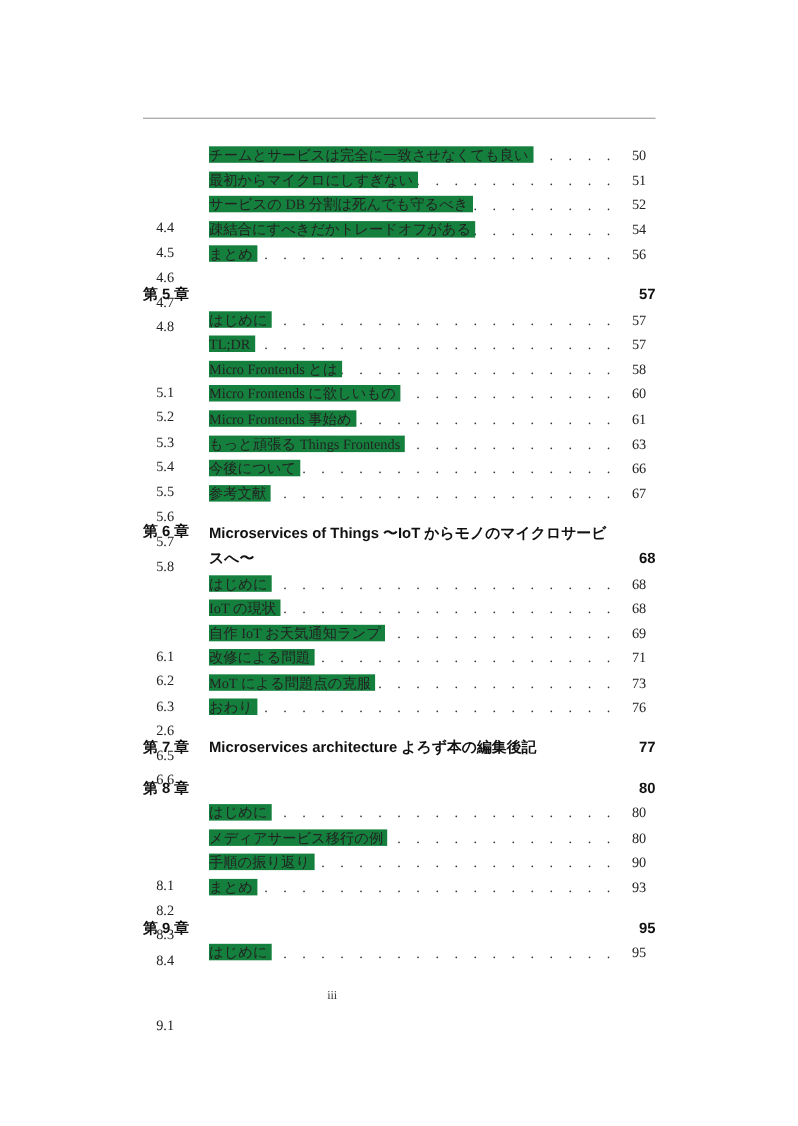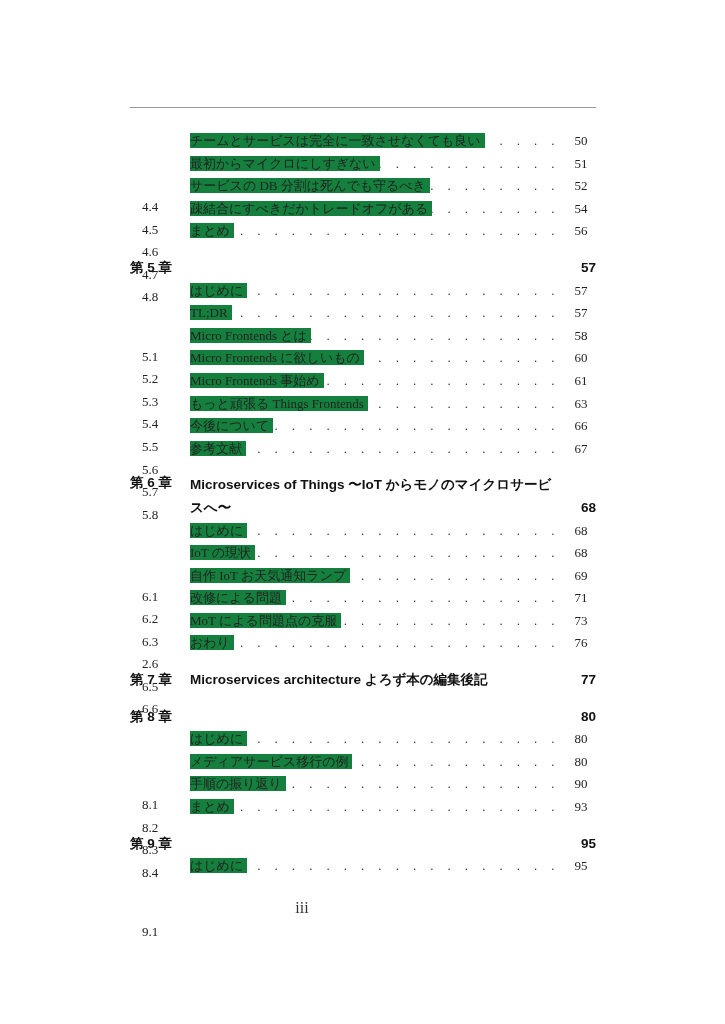--- a/index.html
+++ b/index.html
@@ -17,21 +17,21 @@
                       letter-spacing: 5.4px; color: #333; text-align: right; overflow: hidden;
                       white-space: nowrap; direction: rtl; }
   .row .page { position: absolute; right: 0; top: 0; text-align: center; width: 30px; }
   .chap { position: relative; font-family: "Liberation Sans", "DejaVu Sans", sans-serif;
           font-weight: bold; font-size: 13.5px; color: #111; margin-top: 14px; }
   .chap .cnum { position: absolute; left: 0; top: 0; text-align: right; }
   .chap .ctitle { margin-left: 60px; margin-right: 40px; line-height: 22.6px; }
   .chap .cpage { position: absolute; right: 0; bottom: 0; line-height: 22.6px; }
   .chap.single { height: 22.6px; line-height: 22.6px; }
   .folio { position: absolute; left: 0; width: 604px; top: 899px; text-align: center;
-           font-size: 16px; color: #333; }
+           font-size: 11px; color: #333; }
 </style>
 </head>
 <body>
 
 <div class="rule"></div>
 
 <div class="toc">
 
   <div class="row">
     <span class="num">4.4</span>

